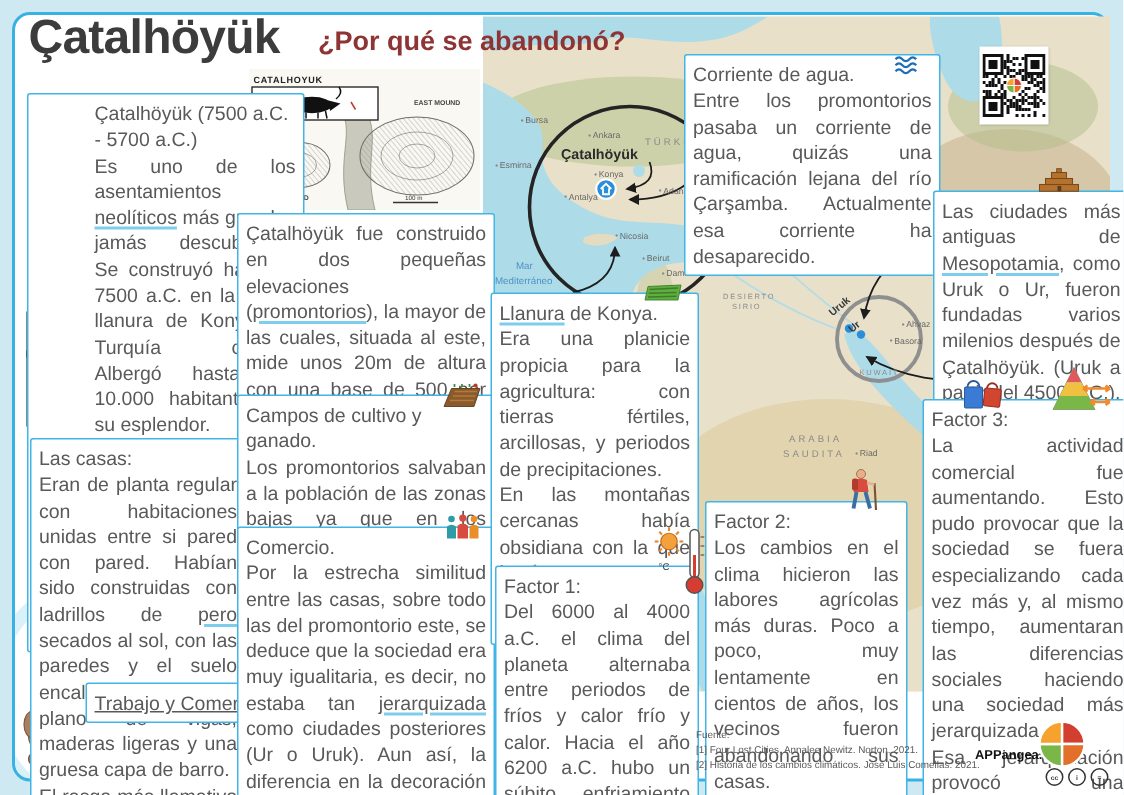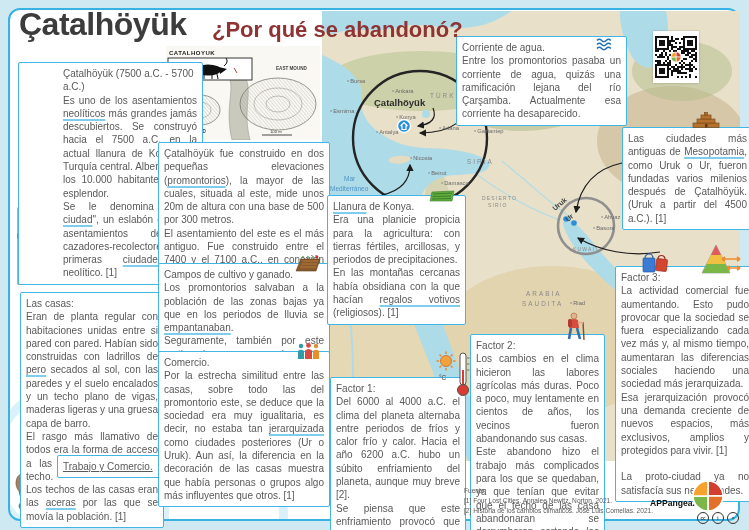--- a/index.html
+++ b/index.html
@@ -2,23 +2,23 @@
 <html><head>
 <meta charset="utf-8">
 <style>
   html,body{margin:0;padding:0;}
   body{font-family:"Liberation Sans",sans-serif;}
   .page{position:relative;width:749px;height:530px;background:#cfe9f3;overflow:hidden;}
   .card{position:absolute;left:8px;top:8px;width:728px;height:509px;background:#ffffff;
         border:2.5px solid #38b2e3;border-radius:12px;overflow:hidden;}
   .ring{position:absolute;border-radius:50%;border:9px solid rgba(125,205,235,.28);}
   .page-title{position:absolute;left:19px;top:6px;font-size:32px;font-weight:bold;color:#3c3c3c;letter-spacing:-0.5px;z-index:6;}
-  .page-subtitle{position:absolute;left:212px;top:17px;font-size:22px;font-weight:bold;color:#8e3434;z-index:6;}
+  .page-subtitle{position:absolute;left:212px;top:17px;font-size:18px;font-weight:bold;color:#8e3434;z-index:6;}
   .box{position:absolute;background:#fff;border:1.4px solid #41b6e6;border-radius:2px;
-       padding:4px 5px;color:#595959;font-size:10px;line-height:1.33;text-align:justify;z-index:5;}
+       padding:4px 5px;color:#595959;font-size:13px;line-height:1.33;text-align:justify;z-index:5;}
   .box .bt{display:block;text-align:left;}
   .box .bb{display:block;white-space:pre-line;}
   .u{text-decoration:underline;text-decoration-color:#7ecdec;text-decoration-thickness:1.5px;text-underline-offset:1.5px;}
   .question{position:absolute;left:334px;top:323px;width:128px;z-index:5;text-align:center;
             font-size:13.5px;font-weight:bold;color:#44546a;line-height:1.18;white-space:pre-line;}
   .map{position:absolute;left:322px;top:11px;width:418px;height:450px;z-index:1;overflow:hidden;background:#e9e0c9;}
   .map svg{position:absolute;left:0;top:0;}
   .mlabels{position:absolute;left:0;top:0;width:418px;height:450px;z-index:2;}
   .mlabel{position:absolute;white-space:nowrap;transform:translate(0,-50%);}
   .mlabel.city{font-size:5.8px;color:#6a6a6a;}

